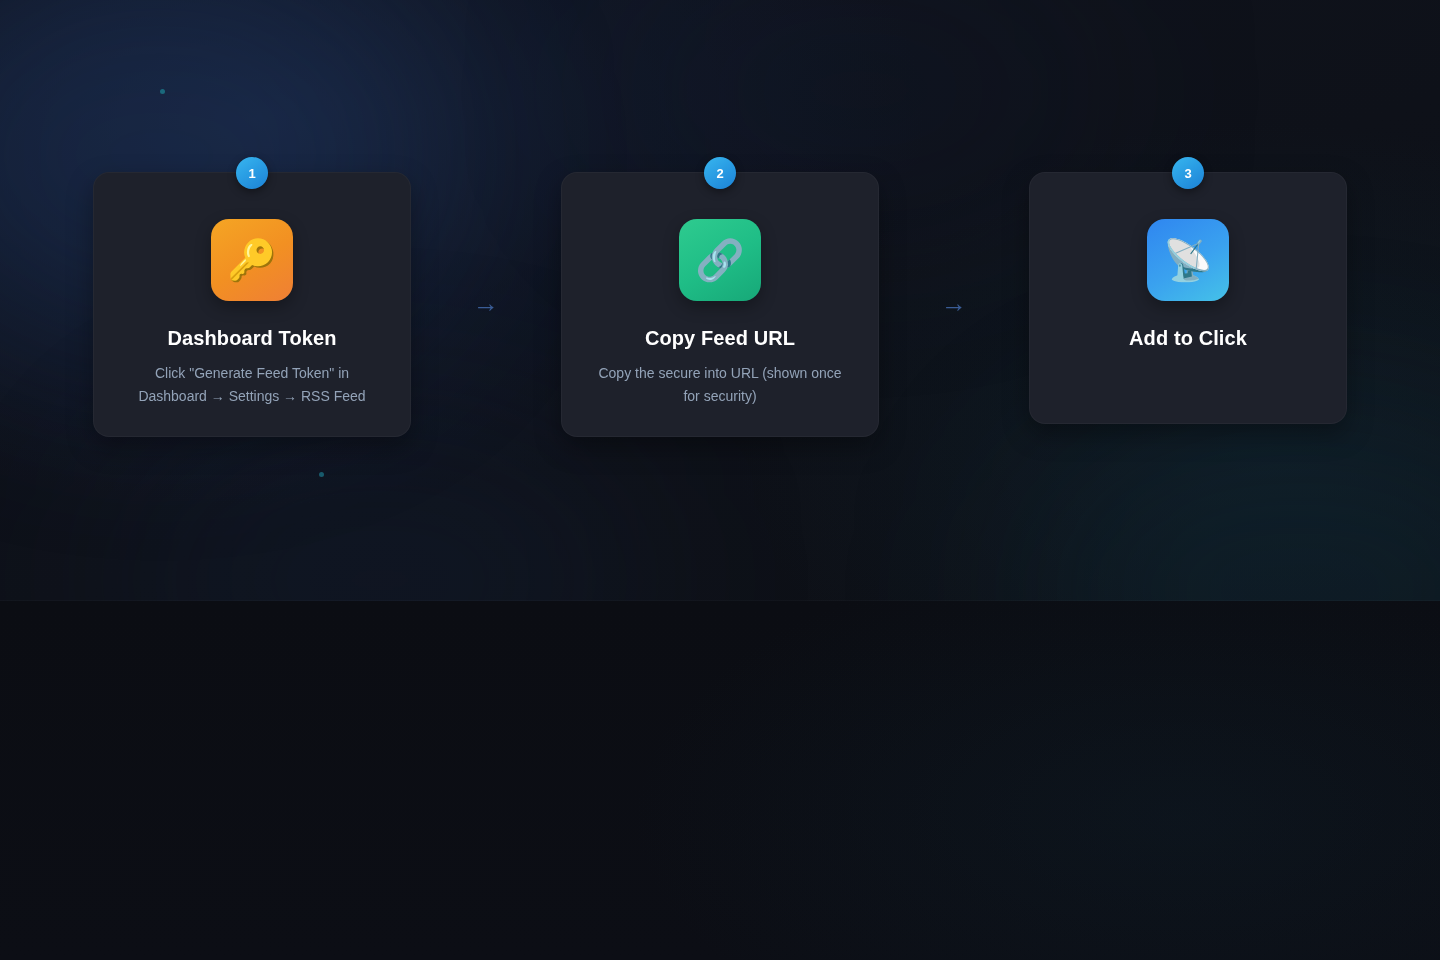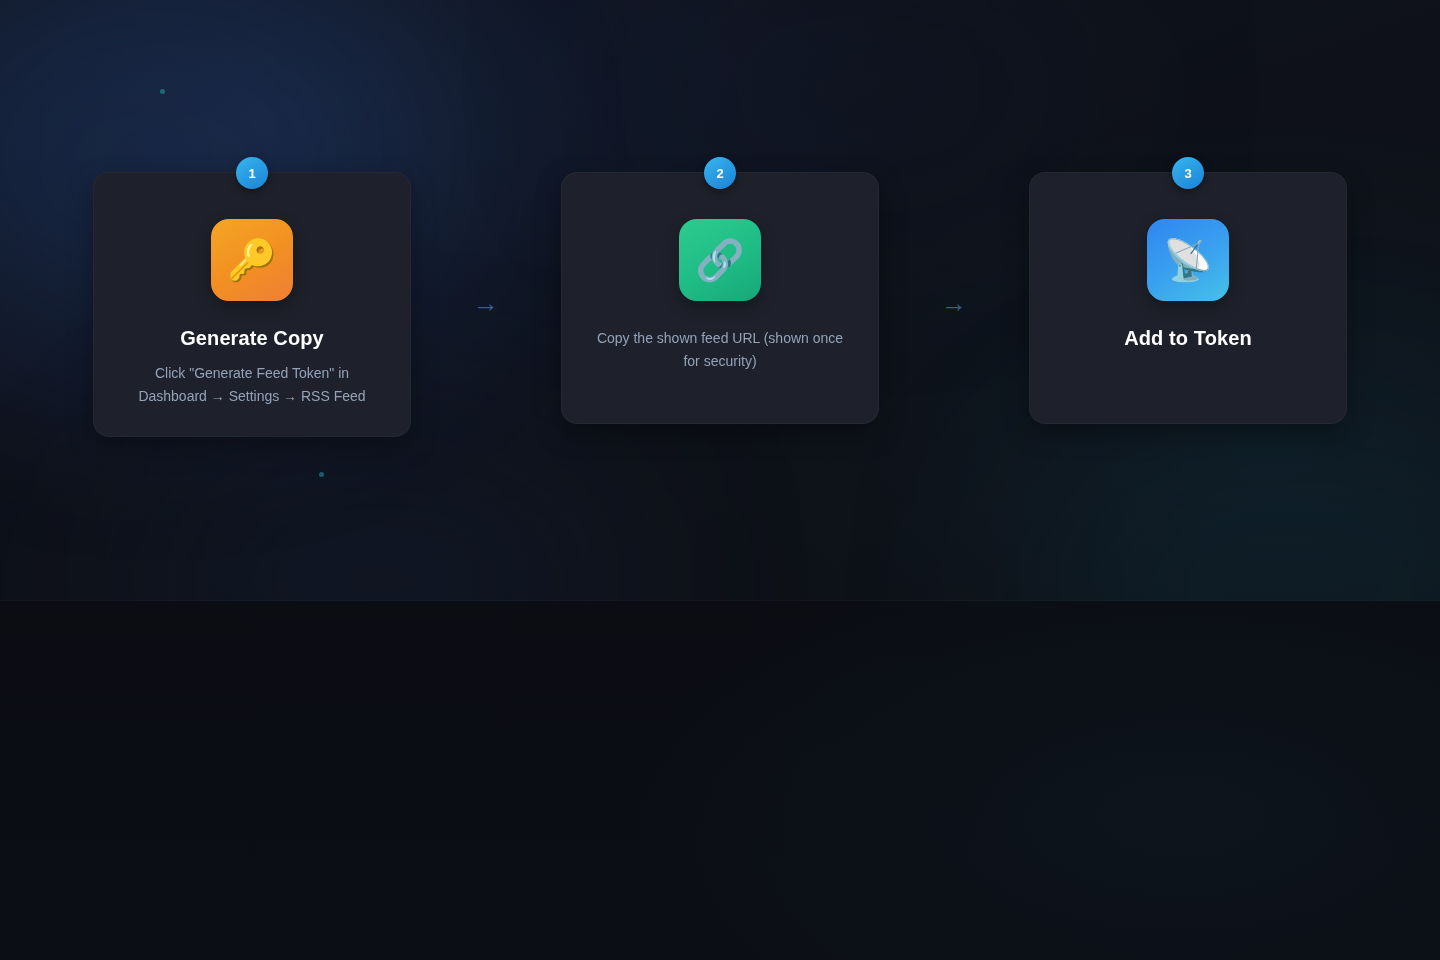--- a/index.html
+++ b/index.html
@@ -175,33 +175,34 @@
   <div class="bg-lower"></div>
   <div class="particle p1"></div>
   <div class="particle p2"></div>
 </div>
 
 <div class="steps-row">
 
   <div class="step-card">
     <div class="step-badge">1</div>
     <div class="step-icon-tile tile-orange">🔑</div>
-    <div class="step-title">Generate Copy</div>
+    <div class="step-title">Dashboard Token</div>
     <div class="step-desc">Click "Generate Feed Token" in Dashboard → Settings → RSS Feed</div>
   </div>
 
   <div class="step-arrow">→</div>
 
   <div class="step-card">
     <div class="step-badge">2</div>
     <div class="step-icon-tile tile-green">🔗</div>
-    <div class="step-desc">Copy the shown feed URL (shown once for security)</div>
+    <div class="step-title">Copy Feed URL</div>
+    <div class="step-desc">Copy the secure into URL (shown once for security)</div>
   </div>
 
   <div class="step-arrow">→</div>
 
   <div class="step-card">
     <div class="step-badge">3</div>
     <div class="step-icon-tile tile-blue">📡</div>
-    <div class="step-title">Add to Token</div>
+    <div class="step-title">Add to Click</div>
   </div>
 
 </div>
 
 </body></html>

